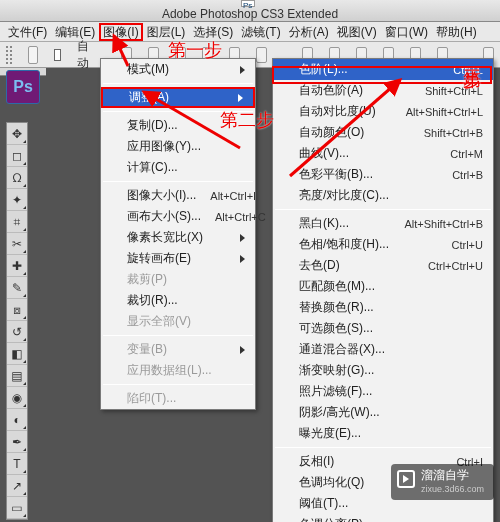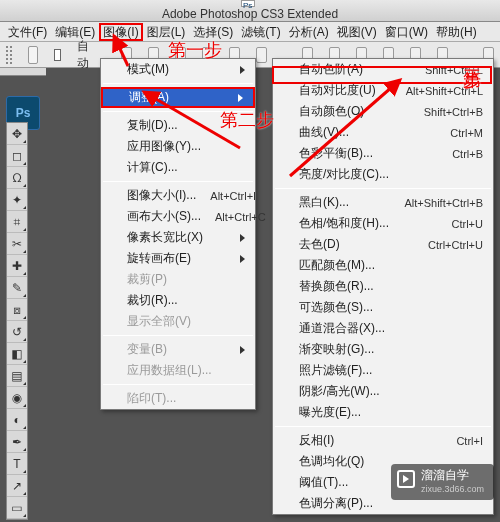--- a/index.html
+++ b/index.html
@@ -17,21 +17,21 @@
   .optionsbar { height: 26px; background:#e9e9e9; display:flex; align-items:center; padding:0 6px; border-bottom:1px solid #999; gap:16px;}
   .optionsbar .grip{ width:8px; height:18px; border-left:2px dotted #888; border-right:2px dotted #888;}
   .optionsbar .tool-ic{ width:18px; height:18px; border:1px solid #999; background:#f4f4f4; border-radius:2px;}
   .optionsbar .chk{ width:12px;height:12px;border:1px solid #666;background:#fff; }
   .optionsbar .lbl{ font-size:12px;color:#333; }
   .optionsbar .mini{ width:20px;height:16px; border:1px solid #999; background:#f0f0f0; border-radius:2px;}
 
   .canvas-area { position:absolute; top:68px; left:0; right:0; bottom:0; background:#535353;}
   
   .deco-bar { position:absolute; top:68px; left:0; width:46px; height:8px; background:#d9d9d9; border-bottom:1px solid #888;}
-  .ps-logo { position:absolute; top:96px; left:6px; width:34px; height:34px; background:#0c4a6e; border:1px solid #2d6aa8; border-radius:3px; color:#7bbdf0; font-weight:bold; font-size:12px; text-align:center; line-height:32px;}
+  .ps-logo { position:absolute; top:70px; left:6px; width:34px; height:34px; background:#701a75; border:1px solid #2d6aa8; border-radius:3px; color:#7bbdf0; font-weight:bold; font-size:16px; text-align:center; line-height:32px;}
 
   .toolbox { position:absolute; top:122px; left:6px; width:22px; background:#d9d9d9; border:1px solid #888; display:flex; flex-direction:column;}
   .toolbox .tbtn{ height:22px; border-bottom:1px solid #bbb; display:flex; align-items:center; justify-content:center; font-size:12px; color:#333; position:relative;}
   .toolbox .tbtn .tri{ position:absolute; right:1px; bottom:1px; width:0;height:0;border-left:3px solid transparent;border-bottom:3px solid #333;}
 
   
   .menu { position:absolute; background:#f2f2f2; border:1px solid #7a7a7a; box-shadow:2px 2px 4px rgba(0,0,0,0.35); }
   .menu .row{ height:21px; display:flex; align-items:center; padding:0 10px 0 26px; font-size:12px; color:#222; position:relative; white-space:nowrap;}
   .menu .row .sc{ margin-left:auto; padding-left:14px; color:#333; font-size:11px;}
   .menu .row.disabled{ color:#9a9a9a;}
@@ -182,20 +182,24 @@
     <div class="row disabled">
       <span>应用数据组(L)...</span>
     </div>
     <div class="sep"></div>
     <div class="row disabled">
       <span>陷印(T)...</span>
     </div>
   </div>
 
 <div class="menu menu2" id="menu2">
+    <div class="row hl">
+      <span>色阶(L)...</span>
+      <span class="sc">Ctrl+L</span>
+    </div>
     <div class="row">
       <span>自动色阶(A)</span>
       <span class="sc">Shift+Ctrl+L</span>
     </div>
     <div class="row">
       <span>自动对比度(U)</span>
       <span class="sc">Alt+Shift+Ctrl+L</span>
     </div>
     <div class="row">
       <span>自动颜色(O)</span>

